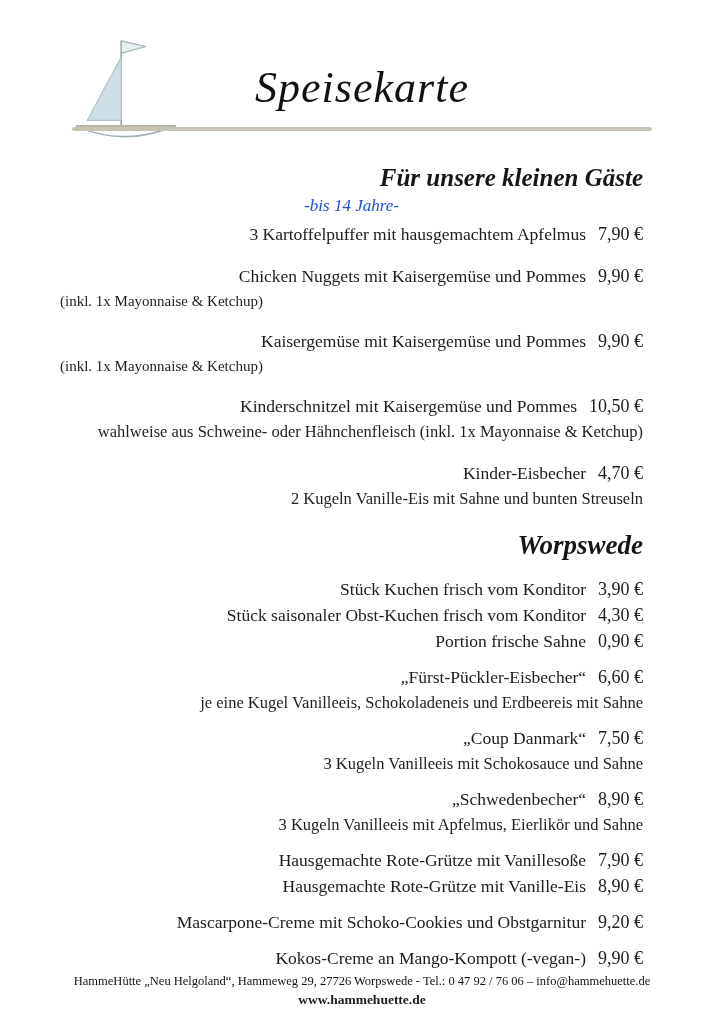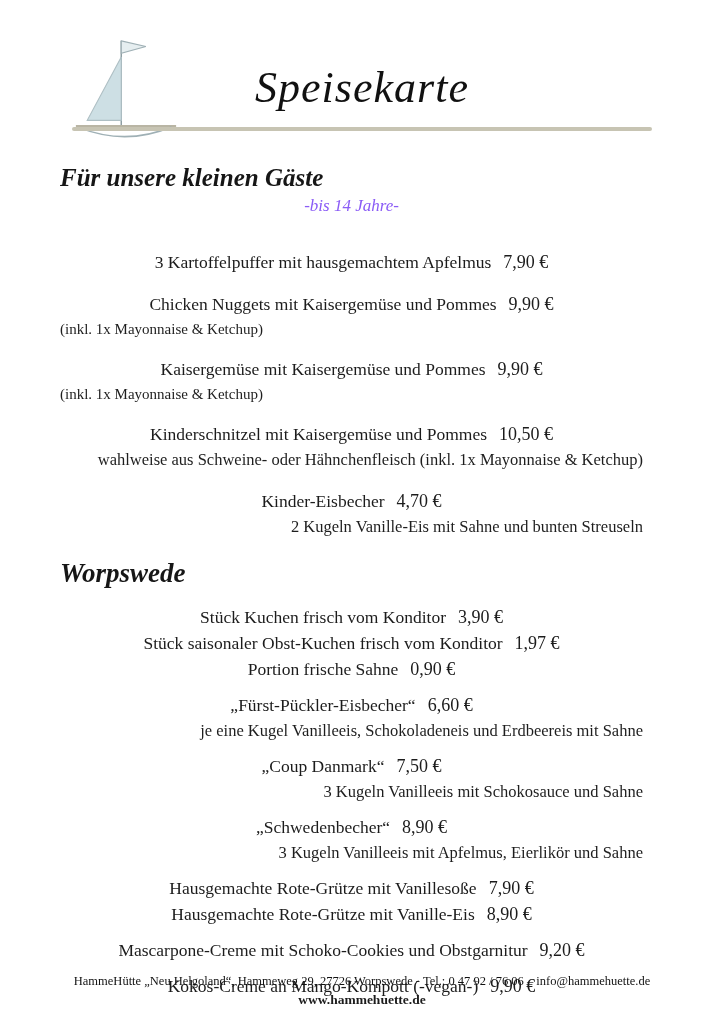--- a/index.html
+++ b/index.html
@@ -24,32 +24,32 @@
   }
   .divider{
     position:absolute;left:72px;top:127px;
     width:580px;height:4px;
     background:#c7c4b3;border-radius:2px;
   }
   .logo{position:absolute;left:74px;top:32px;width:104px;height:118px;}
   
   .content{padding:0 81px 0 60px;}
   .section-heading{
-    margin:14px 0 4px 0;text-align:left;
+    margin:14px 0 4px 0;text-align:right;
     font-size:25px;font-style:italic;font-weight:600;color:#161616;
   }
   .section-subheading{
-    margin:0 0 36px 0;text-align:center;
-    font-size:17px;font-style:italic;color:#8b5cf6;
+    margin:0 0 8px 0;text-align:center;
+    font-size:17px;font-style:italic;color:#1d4ed8;
   }
   .desserts-heading{margin:12px 0 18px 0;font-size:27px;}
   .item{margin-bottom:20px;}
   .item.tight{margin-bottom:4px;}
   .item.small-gap{margin-bottom:14px;}
-  .row{display:flex;justify-content:center;align-items:baseline;}
+  .row{display:flex;justify-content:flex-end;align-items:baseline;}
   .name{font-size:17.5px;line-height:1.25;}
   .price{font-size:18px;white-space:nowrap;padding-left:12px;}
   .note{font-size:15px;line-height:1.35;margin-top:3px;color:#1e1e1e;}
   .note-large{font-size:16.5px;text-align:right;}
   
   .footer{
     position:absolute;left:0;right:0;bottom:16px;
     text-align:center;
   }
   .footer-line1{font-size:12.5px;color:#111;margin:16px 0 3px 0;}
@@ -128,21 +128,21 @@
     <div class="item tight">
       <div class="row">
         <span class="name">Stück Kuchen frisch vom Konditor</span>
         <span class="price">3,90 €</span>
       </div>
     </div>
 
     <div class="item tight">
       <div class="row">
         <span class="name">Stück saisonaler Obst-Kuchen frisch vom Konditor</span>
-        <span class="price">1,97 €</span>
+        <span class="price">4,30 €</span>
       </div>
     </div>
 
     <div class="item small-gap">
       <div class="row">
         <span class="name">Portion frische Sahne</span>
         <span class="price">0,90 €</span>
       </div>
     </div>
 

